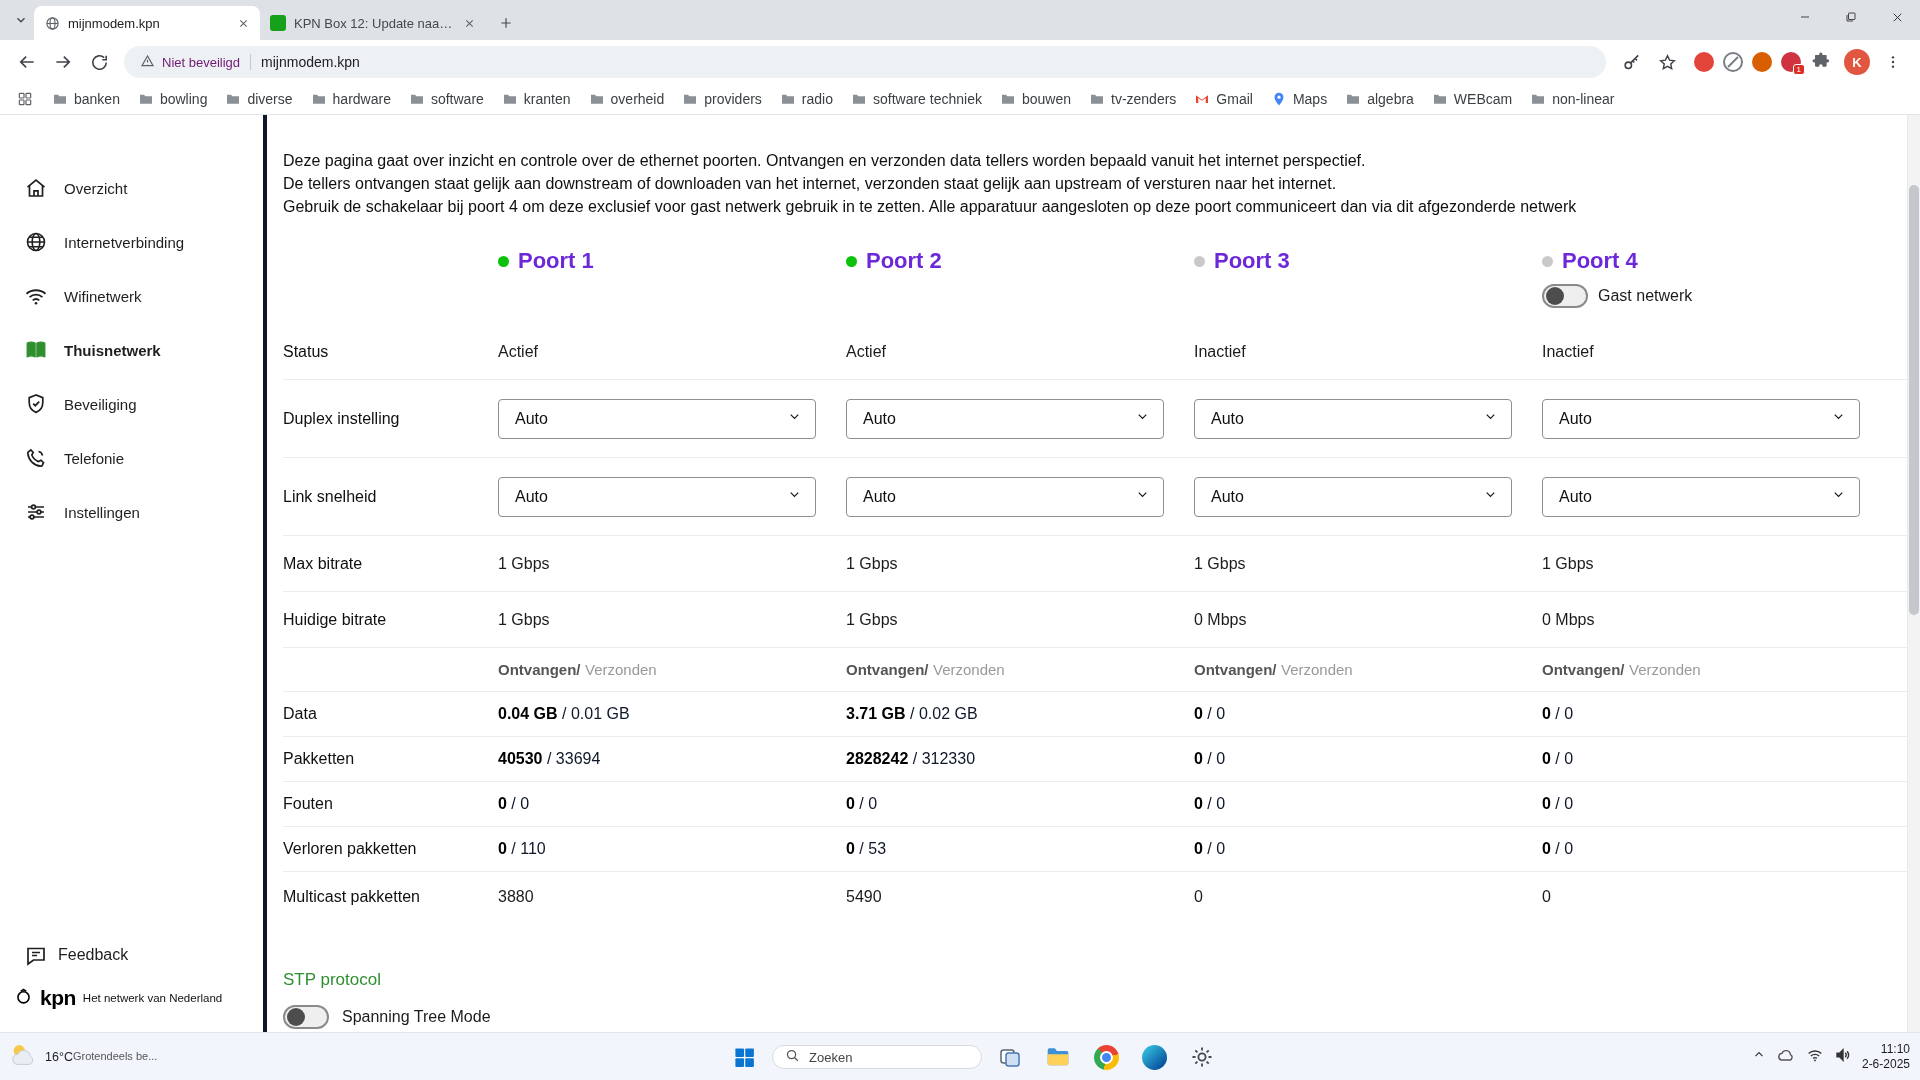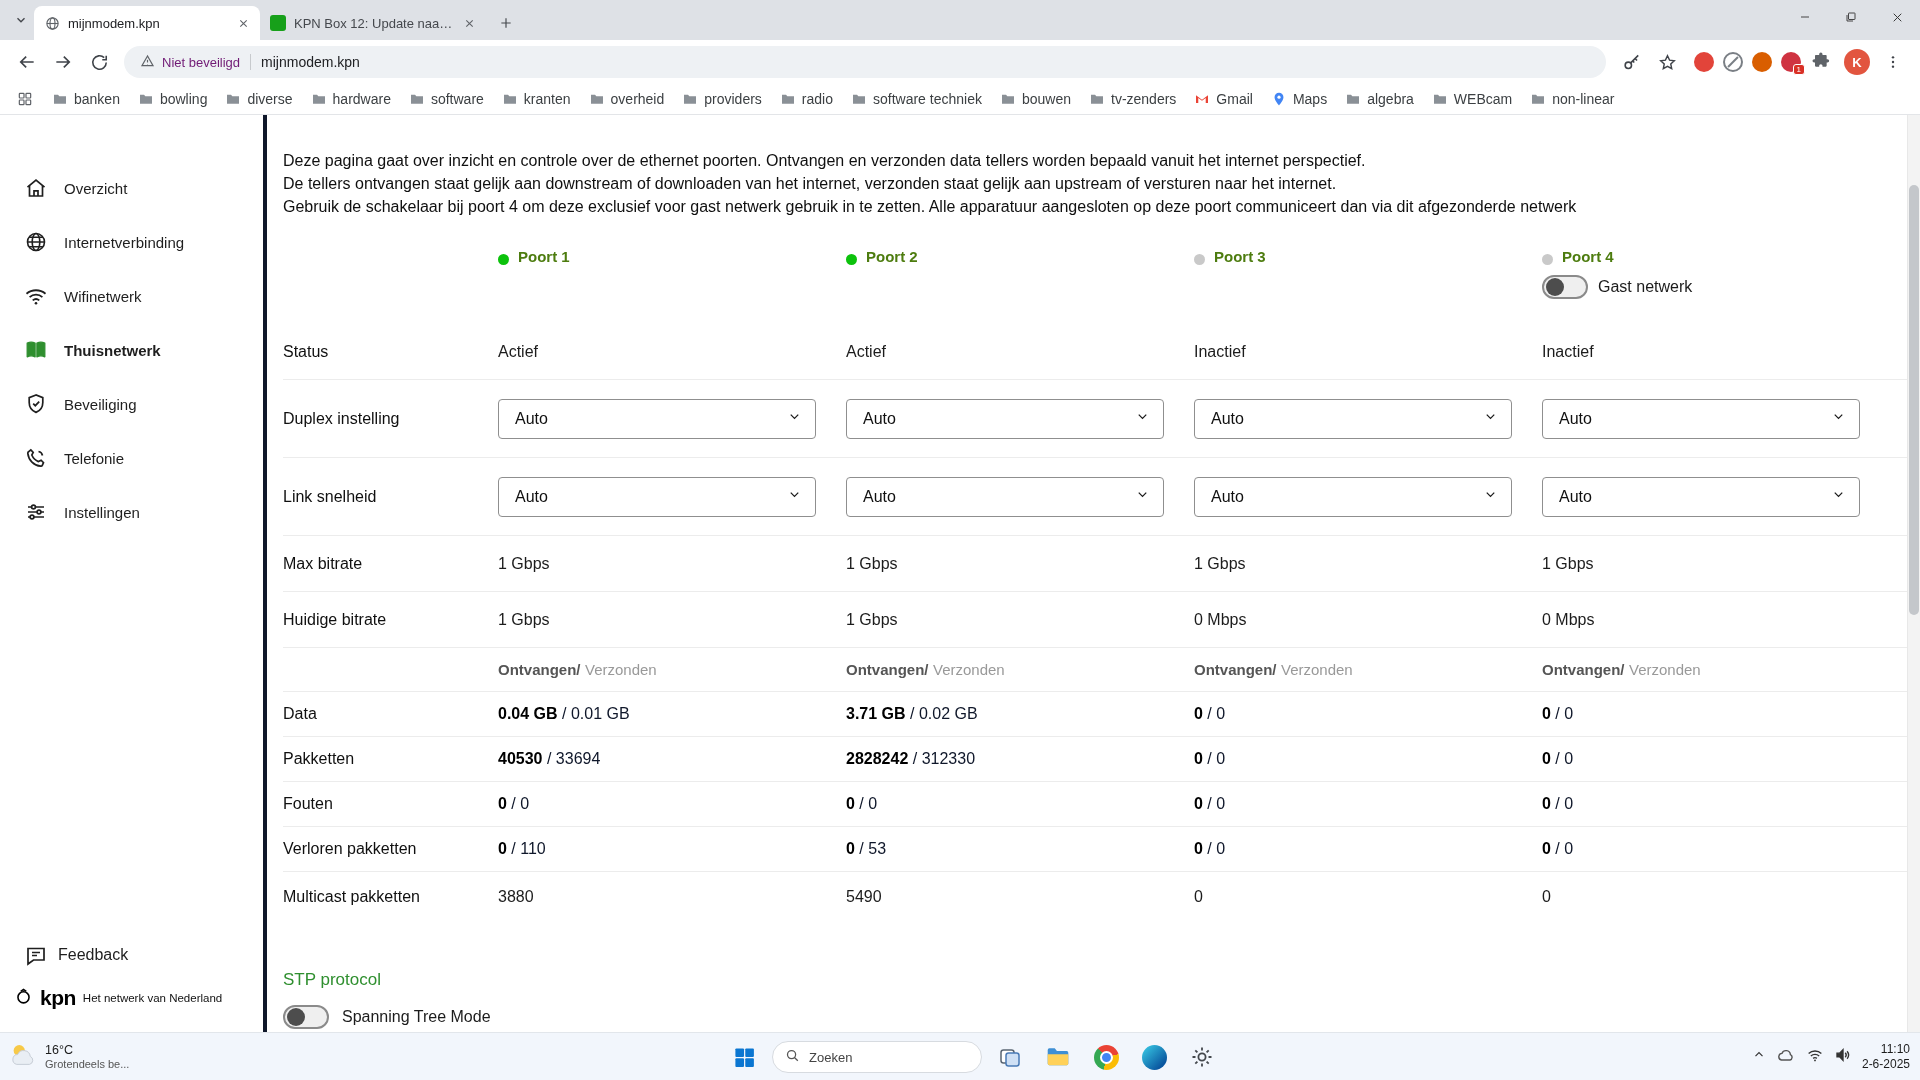--- a/index.html
+++ b/index.html
@@ -55,21 +55,21 @@
   .feedback .side-ic{width:22px;height:22px}
   .kpn-logo{display:flex;align-items:center;gap:7px;padding:6px 14px 22px 14px}
   .kpn-word{font-size:21px;font-weight:bold;letter-spacing:-0.5px;color:#000}
   .kpn-tag{font-size:11.5px;color:#111}
 
   .main{flex:1;padding:34px 0 0 16px;overflow:hidden}
   .intro p{font-size:16px;line-height:23px;color:#101010}
 
   .phrow,.trow{display:grid;grid-template-columns:215px repeat(4,348px)}
   .phrow{margin-top:30px;min-height:76px;align-items:start}
-  .port-h{display:flex;align-items:flex-end;gap:9px;font-size:15px;font-weight:bold;color:#4d7c0f}
+  .port-h{display:flex;align-items:center;gap:9px;font-size:22px;font-weight:bold;color:#6d28d9}
   .dot{width:11px;height:11px;border-radius:50%;flex-shrink:0}
   .dot.green{background:#0cc20c}
   .dot.gray{background:#c9c9c9}
   .guest-row{display:flex;align-items:center;gap:10px;margin-top:10px}
   .guest-label{font-size:16px;color:#1c1c1c}
 
   .toggle{width:46px;height:24px;border-radius:13px;background:#efefef;border:2px solid #8a8a8a;position:relative;flex-shrink:0;cursor:pointer}
   .toggle .knob{position:absolute;left:2px;top:1px;width:18px;height:18px;border-radius:50%;background:#4d4d4d}
 
   .trow{align-items:center;border-bottom:1px solid #ececec}
@@ -89,26 +89,26 @@
   .stp{margin-top:48px}
   .stp h3{font-size:17px;font-weight:normal;color:#2f8f2f}
   .stp-row{display:flex;align-items:center;gap:13px;margin-top:15px;font-size:16px;color:#1c1c1c}
 
   .page-scrollbar{position:absolute;right:0;top:0;bottom:0;width:13px;background:#f3f3f3;border-left:1px solid #e8e8e8}
   .page-scrollbar .thumb{position:absolute;top:70px;right:1px;width:10px;height:430px;border-radius:6px;background:#c4c7cb}
 
   
   .taskbar{height:48px;background:#f2f6fc;border-top:1px solid #e2e6eb;position:relative;flex-shrink:0}
   .tb-weather{position:absolute;left:8px;top:4px;display:flex;align-items:center;gap:7px;height:40px}
-  .tb-wtxt{display:flex;flex-direction:column;justify-content:center}
+  .tb-wtxt{display:flex;justify-content:center}
   .tb-temp{font-size:12.5px;color:#1c1c1c;line-height:15px}
   .tb-desc{font-size:11px;color:#555;line-height:13px}
   .tb-center{position:absolute;left:724px;top:4px;height:40px;display:flex;align-items:center;gap:8px}
   .tb-btn{width:40px;height:40px;border-radius:6px;display:flex;align-items:center;justify-content:center}
-  .tb-search{width:210px;height:32px;background:#fff;border:1px solid #d7dbe0;border-radius:16px;display:flex;align-items:center;gap:9px;padding:0 12px;font-size:13px;color:#444}
+  .tb-search{width:210px;height:24px;background:#fff;border:1px solid #d7dbe0;border-radius:16px;display:flex;align-items:center;gap:9px;padding:0 12px;font-size:13px;color:#444}
   .chrome-logo{width:25px;height:25px;border-radius:50%;background:conic-gradient(from -45deg,#ea4335 0 33%,#fbbc05 0 66%,#34a853 0 100%);position:relative}
   .chrome-logo::after{content:"";position:absolute;inset:6px;border-radius:50%;background:#4285f4;border:2.5px solid #fff}
   .edge-logo{width:25px;height:25px;border-radius:50%;background:linear-gradient(135deg,#35c1e0 10%,#0a57a0 80%)}
   .tb-tray{position:absolute;right:10px;top:4px;height:40px;display:flex;align-items:center;gap:10px}
   .tb-clock{text-align:right;font-size:12px;color:#1c1c1c;line-height:15px}
 </style>
 </head>
 <body>
 
 <div class="window">

